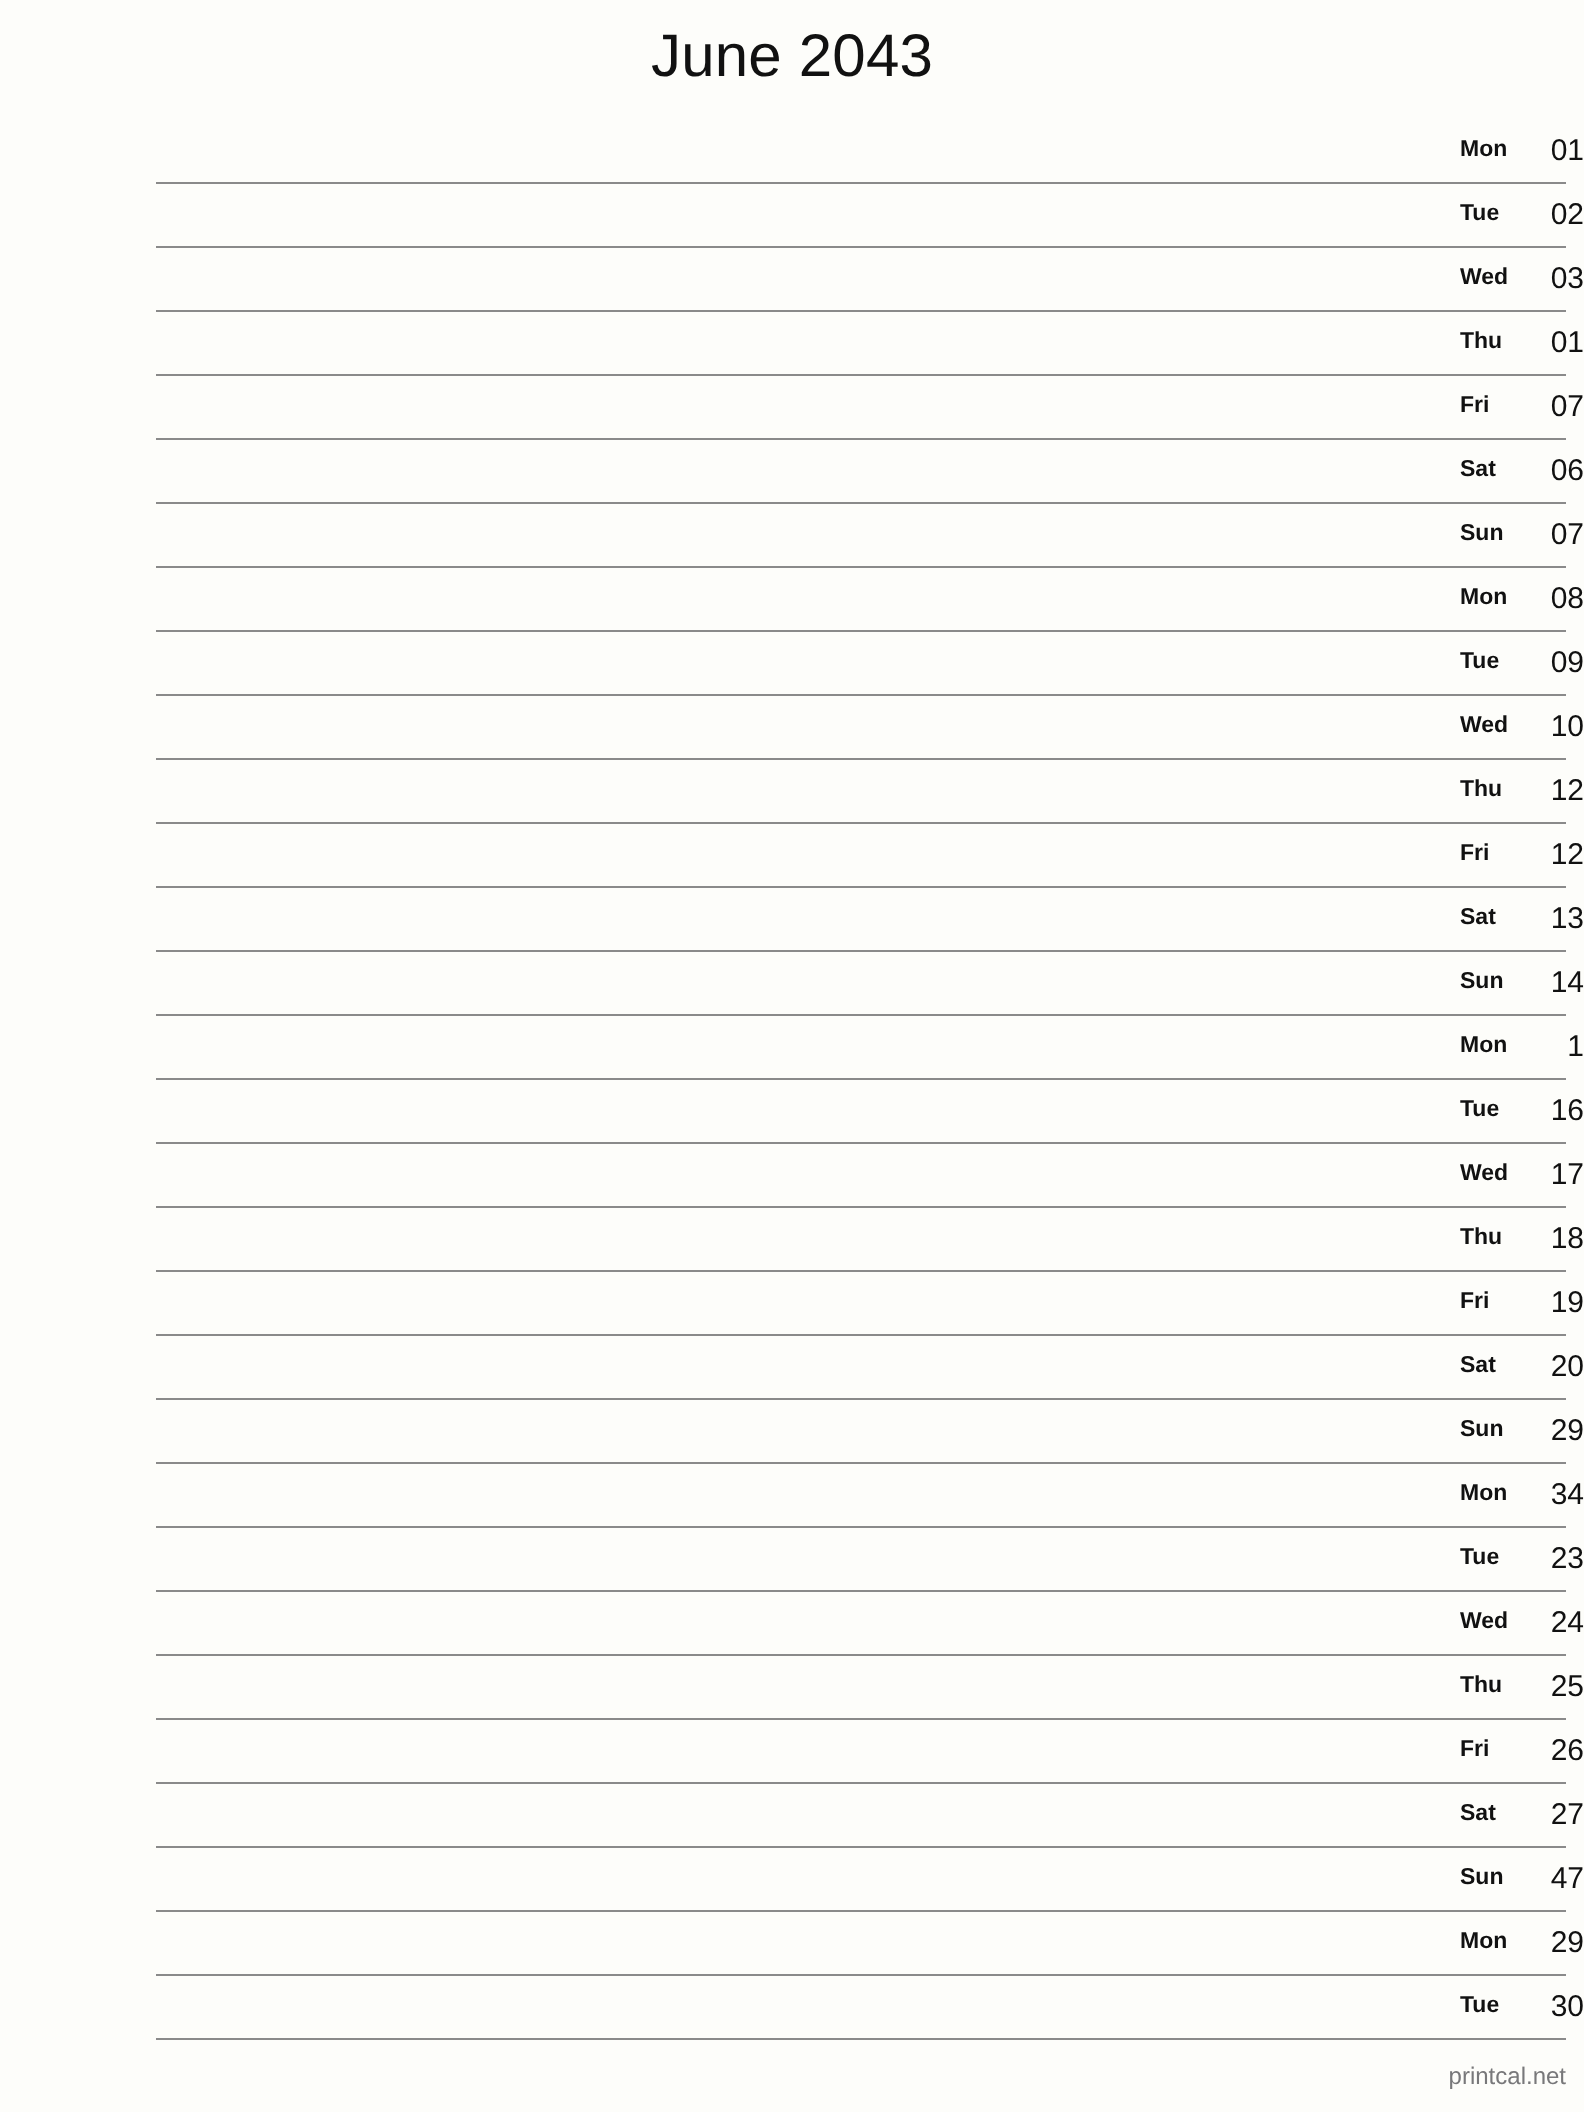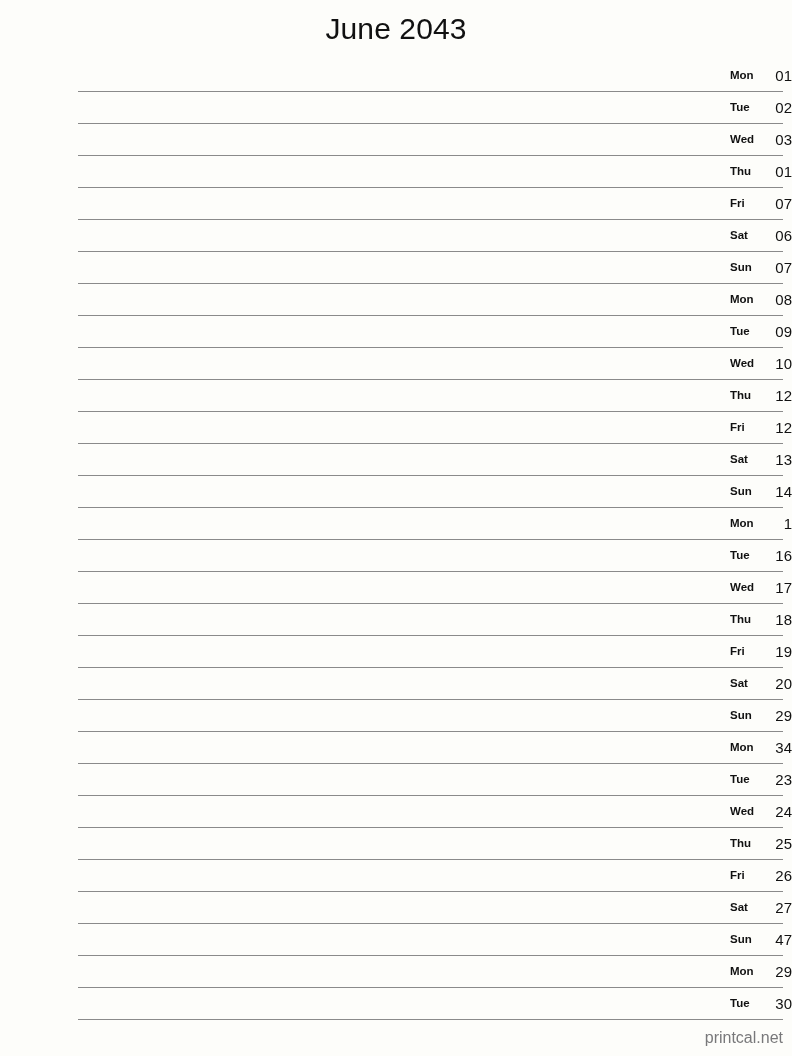--- a/index.html
+++ b/index.html
@@ -79,21 +79,21 @@
     bottom: 0;
     height: 0;
     border-bottom: 1px solid #8a8a8a;
   }
   .footer {
     position: absolute;
     left: 0;
     top: 1031px;
     width: 783px;
     text-align: right;
-    font-size: 16px;
+    font-size: 12px;
     line-height: 14px;
     color: #78787a;
   }
 </style>
 </head>
 <body>
 
 <div class="page">
 
   <h1 class="title">June 2043</h1>

